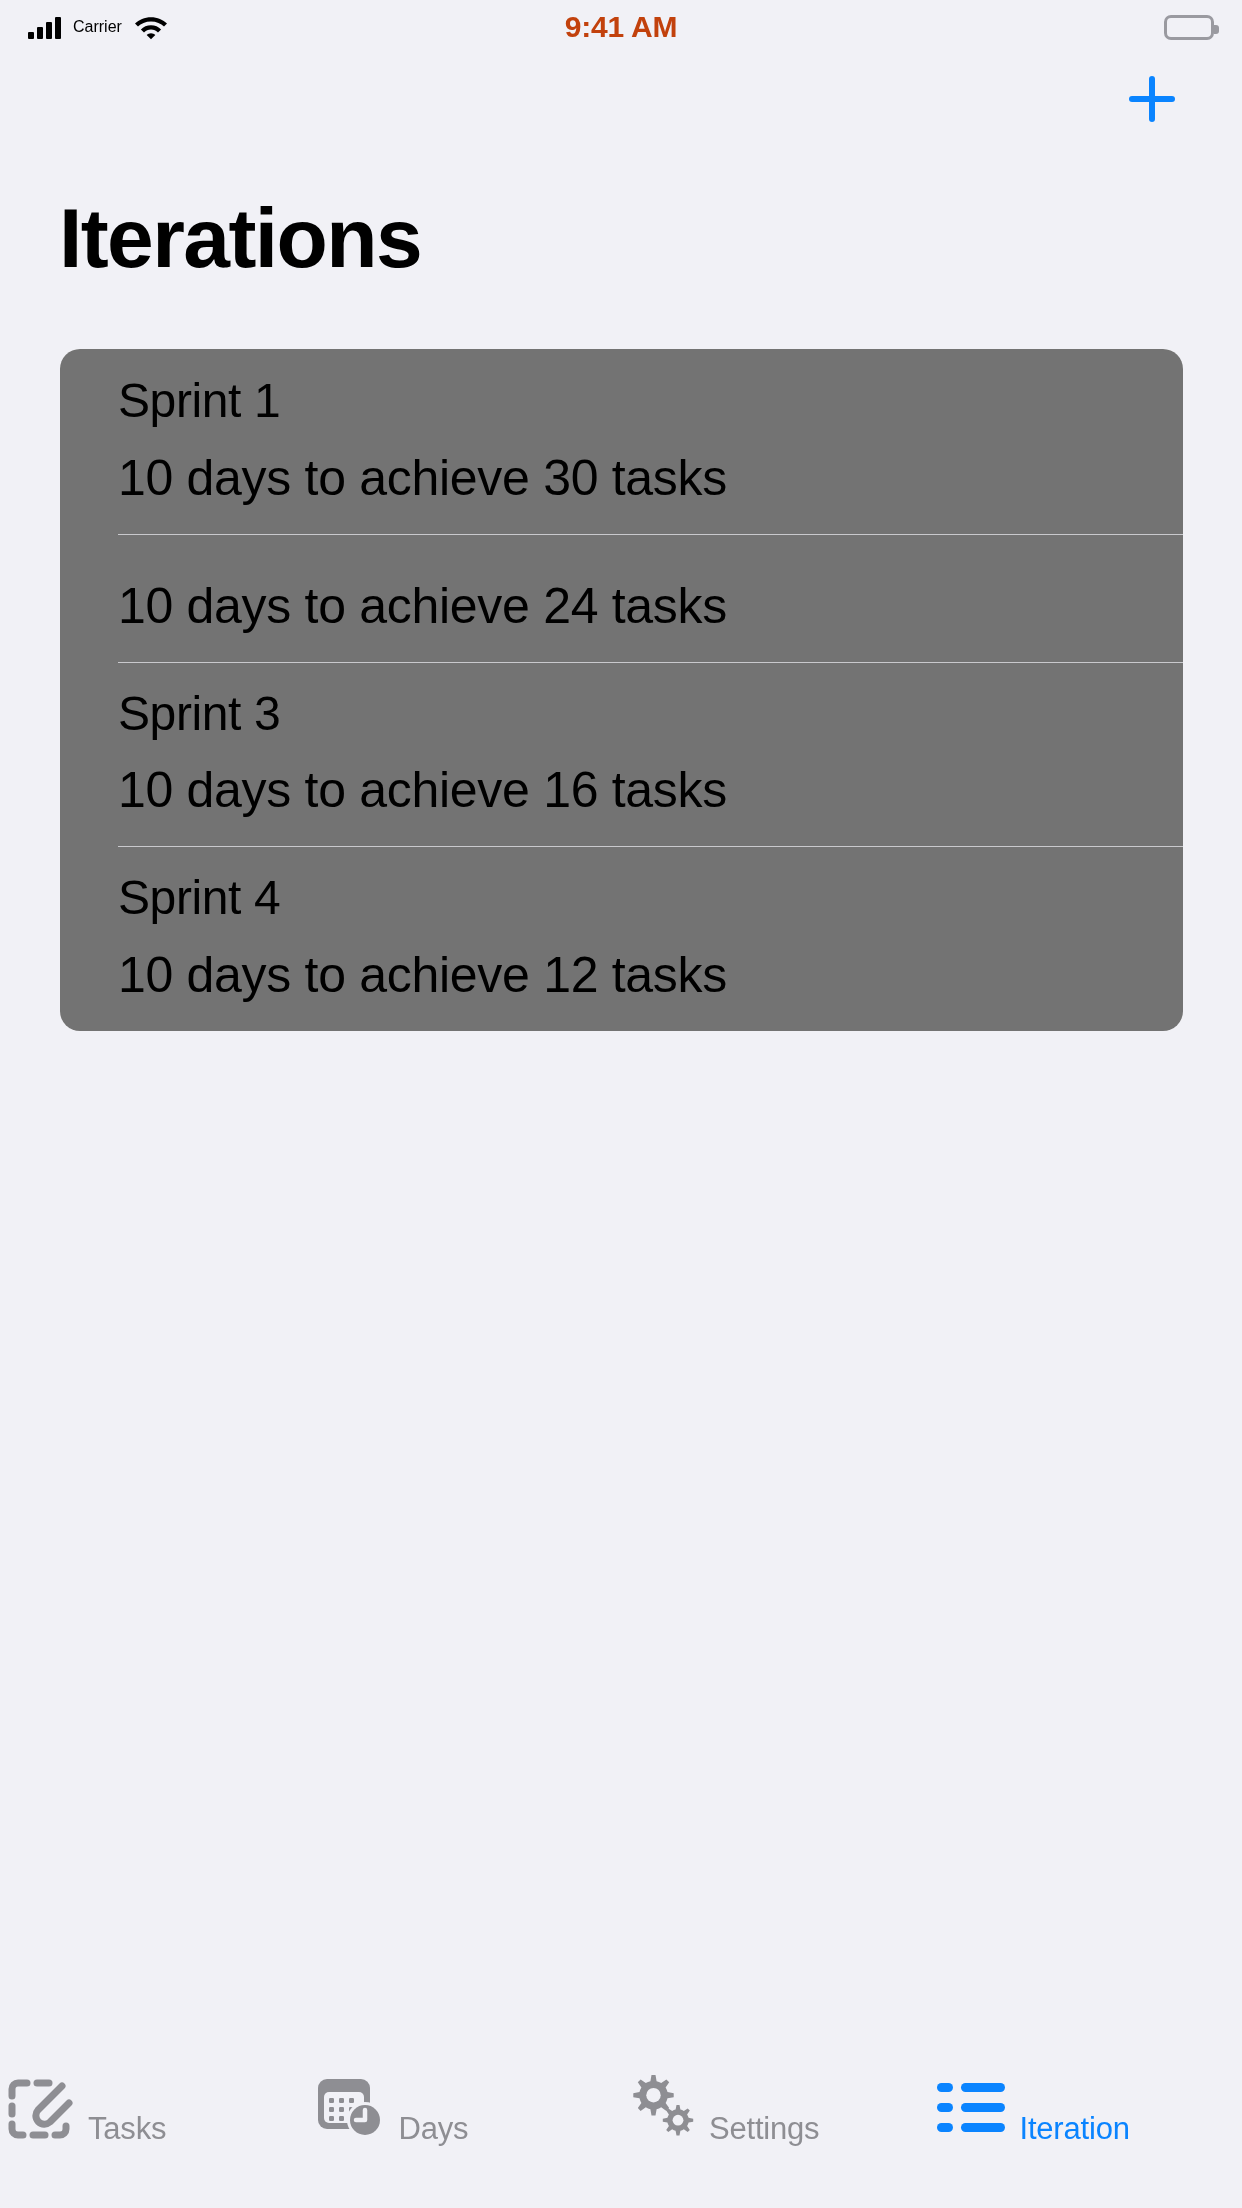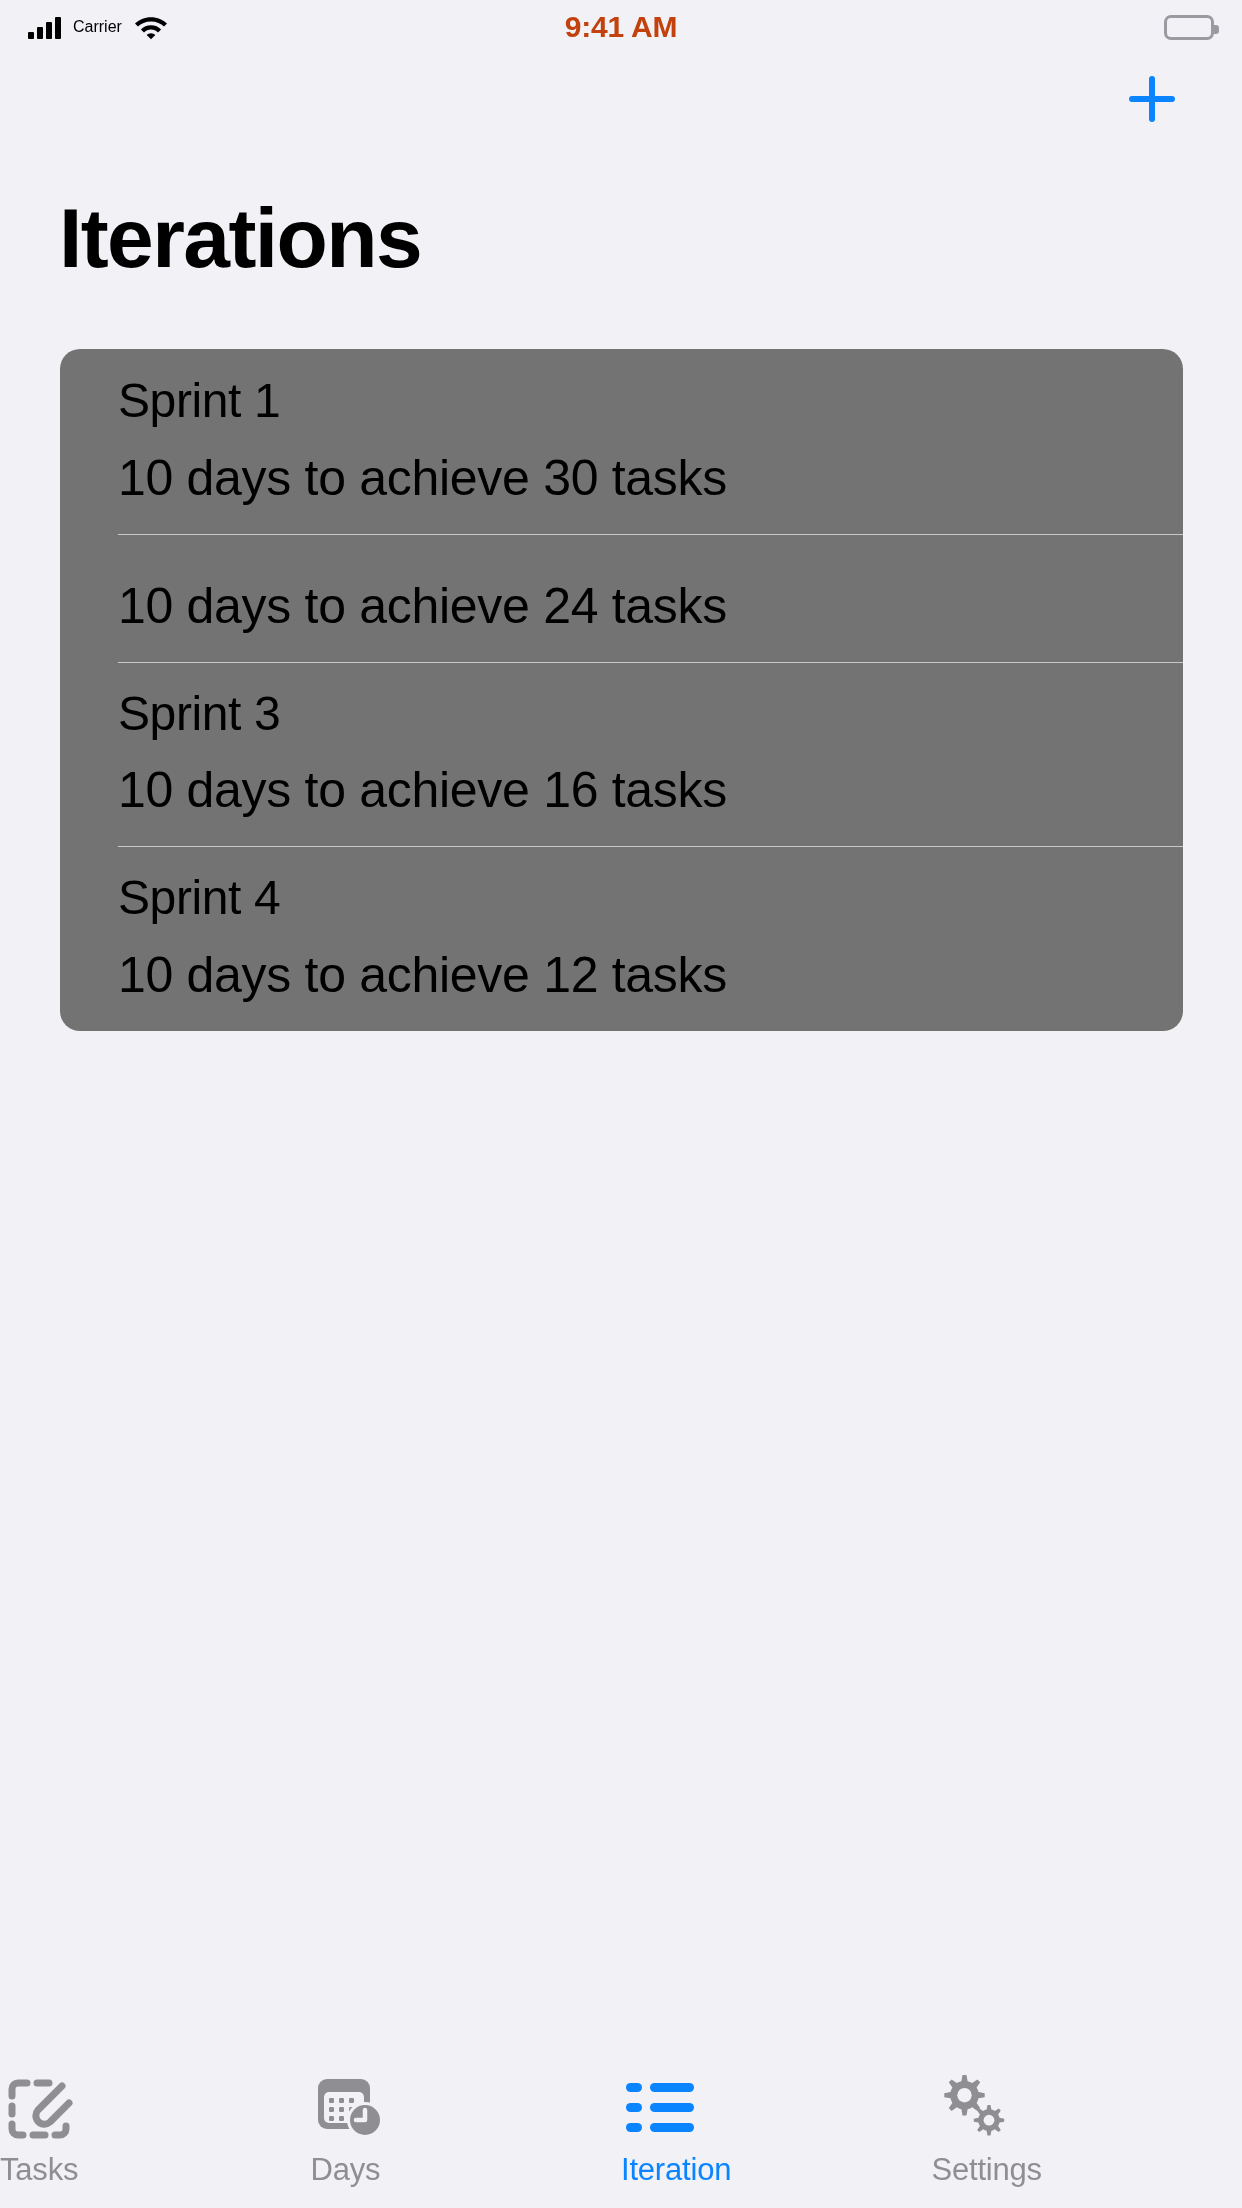--- a/index.html
+++ b/index.html
@@ -172,22 +172,22 @@
     width: 1242px;
     height: 168px;
     display: flex;
     align-items: flex-start;
     padding-top: 32px;
     background: #f1f1f6;
   }
   .tab-item {
     flex: 1;
     display: flex;
-    flex-direction: column;
-    align-items: flex-start;
+    flex-direction: row;
+    align-items: flex-end;
     gap: 10px;
     cursor: pointer;
     background: none;
     border: none;
   }
   .tab-icon {
     width: 78px;
     height: 72px;
     display: flex;
     align-items: center;
@@ -305,36 +305,20 @@
           <rect x="34" y="41" width="5" height="5" rx="1.2"></rect>
         </g>
         <circle cx="50" cy="45" r="18" fill="#f1f1f6"></circle>
         <circle cx="50" cy="45" r="15" fill="#8e8e93"></circle>
         <path d="M50 35 V45 H41" fill="none" stroke="#f1f1f6" stroke-width="4.5" stroke-linecap="round" stroke-linejoin="round"></path>
       </svg>
     </span>
     <span class="tab-label">Days</span>
   </button>
 
-  <button class="tab-item active">
-    <span class="tab-icon">
-      <svg width="72" height="58" viewBox="0 0 72 58">
-        <g fill="#0a84ff">
-          <rect x="2" y="4" width="16" height="9" rx="4.5"></rect>
-          <rect x="26" y="4" width="44" height="9" rx="4.5"></rect>
-          <rect x="2" y="24" width="16" height="9" rx="4.5"></rect>
-          <rect x="26" y="24" width="44" height="9" rx="4.5"></rect>
-          <rect x="2" y="44" width="16" height="9" rx="4.5"></rect>
-          <rect x="26" y="44" width="44" height="9" rx="4.5"></rect>
-        </g>
-      </svg>
-    </span>
-    <span class="tab-label">Iteration</span>
-  </button>
-
   <button class="tab-item">
     <span class="tab-icon">
       <svg width="72" height="70" viewBox="0 0 72 70">
         <g fill="#8e8e93">
           <path d="M27.5 2 L31.5 2 L32.6 8.2 A16 16 0 0 1 37.2 10.1 L42.4 6.5 L45.2 9.3 L41.6 14.5
                    A16 16 0 0 1 43.5 19.1 L49.7 20.2 L49.7 24.2 L43.5 25.3
                    A16 16 0 0 1 41.6 29.9 L45.2 35.1 L42.4 37.9 L37.2 34.3
                    A16 16 0 0 1 32.6 36.2 L31.5 42.4 L27.5 42.4 L26.4 36.2
                    A16 16 0 0 1 21.8 34.3 L16.6 37.9 L13.8 35.1 L17.4 29.9
                    A16 16 0 0 1 15.5 25.3 L9.3 24.2 L9.3 20.2 L15.5 19.1
@@ -351,13 +335,29 @@
                    A12 12 0 0 1 43.4 49.6 L38.8 48.7 L38.8 45.7 L43.4 44.8
                    A12 12 0 0 1 44.9 41.4 L42.2 37.5 L44.3 35.4 L48.2 38.1
                    A12 12 0 0 1 51.6 36.6 Z"></path>
         </g>
         <circle cx="54" cy="47.2" r="5.4" fill="#f1f1f6"></circle>
       </svg>
     </span>
     <span class="tab-label">Settings</span>
   </button>
 
+  <button class="tab-item active">
+    <span class="tab-icon">
+      <svg width="72" height="58" viewBox="0 0 72 58">
+        <g fill="#0a84ff">
+          <rect x="2" y="4" width="16" height="9" rx="4.5"></rect>
+          <rect x="26" y="4" width="44" height="9" rx="4.5"></rect>
+          <rect x="2" y="24" width="16" height="9" rx="4.5"></rect>
+          <rect x="26" y="24" width="44" height="9" rx="4.5"></rect>
+          <rect x="2" y="44" width="16" height="9" rx="4.5"></rect>
+          <rect x="26" y="44" width="44" height="9" rx="4.5"></rect>
+        </g>
+      </svg>
+    </span>
+    <span class="tab-label">Iteration</span>
+  </button>
+
 </div>
 
 </body></html>

